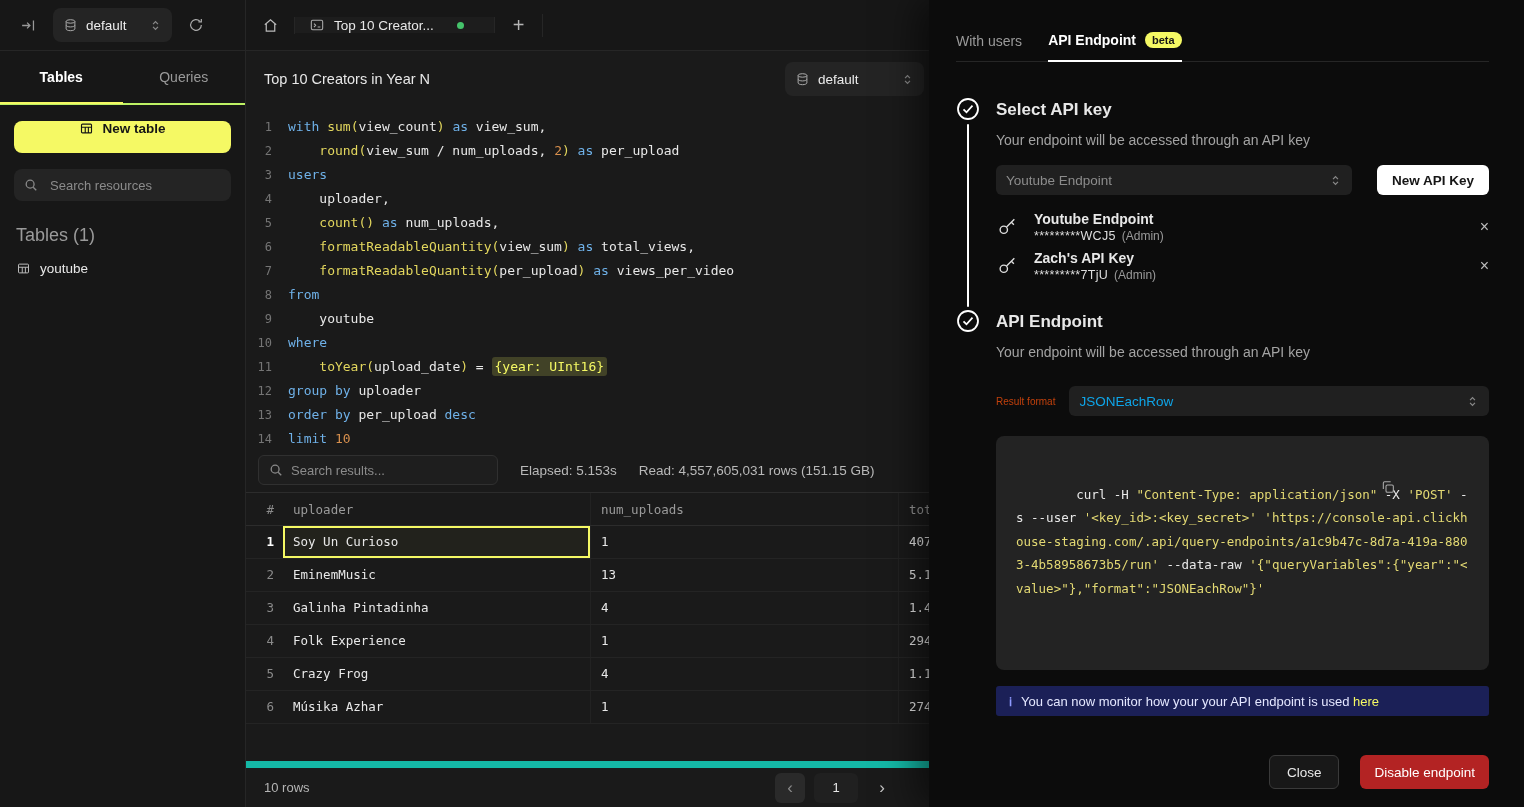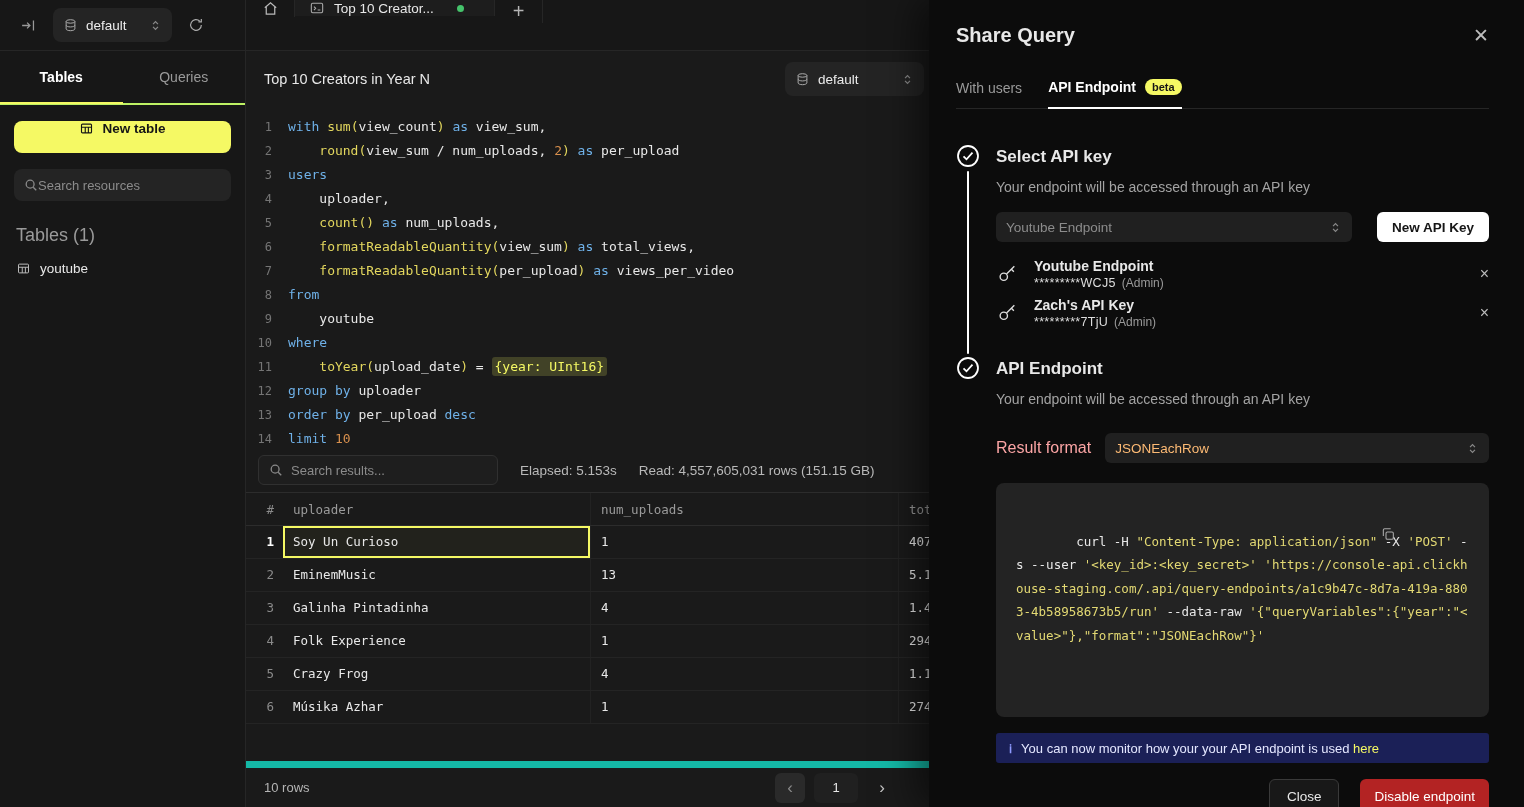--- a/index.html
+++ b/index.html
@@ -5,37 +5,37 @@
   *{box-sizing:border-box;margin:0;padding:0}
   html,body{width:1524px;height:807px;overflow:hidden;background:#131313;
     font-family:"Liberation Sans",sans-serif;color:#e8e8e8;font-size:14px}
   button{font-family:inherit}
 
   
   .topbar{height:51px;display:flex;align-items:stretch;background:#171717;border-bottom:1px solid #262626}
   .topbar-left{flex:0 0 246px;display:flex;align-items:center;padding:0 8px 0 16px;border-right:1px solid #262626}
   .icon-btn{background:none;border:none;color:#9a9a9a;display:flex;align-items:center;justify-content:center;cursor:pointer;padding:4px}
   .db-pill{display:flex;align-items:center;gap:8px;background:#242424;border-radius:8px;height:34px;padding:0 10px;margin:0 12px;font-size:13.5px;color:#ececec;cursor:pointer;border:none}
-  .tabstrip{display:flex;align-items:flex-start}
+  .tabstrip{display:flex;align-items:center}
   .tab-home{width:49px;display:flex;align-items:center;justify-content:center;border-right:1px solid #262626;cursor:pointer}
   .tab{display:flex;align-items:center;gap:9px;padding:0 14px;border-right:1px solid #262626;background:#1d1d1d;font-size:13.5px;color:#e8e8e8;min-width:200px;cursor:pointer}
   .tab-status-dot{width:7px;height:7px;border-radius:50%;background:#45c36b;margin-left:14px}
   .tab-new{width:48px;display:flex;align-items:center;justify-content:center;border-right:1px solid #262626;color:#b5b5b5;font-size:20px;cursor:pointer;background:none;border-top:none;border-left:none;border-bottom:none}
 
   
   .shell{display:flex;height:756px}
 
   
   .sidebar{flex:0 0 246px;border-right:1px solid #262626;background:#171717;display:flex;flex-direction:column}
   .side-tabs{display:flex;height:54px;border-bottom:2px solid #bef264}
   .side-tab{flex:1;display:flex;align-items:center;justify-content:center;font-size:14px;color:#9a9a9a;position:relative;cursor:pointer}
   .side-tab.active{color:#fff;font-weight:600}
   .side-tab.active::after{content:"";position:absolute;left:0;right:0;bottom:-1px;height:2px;background:#f5f964}
   .btn-newtable{margin:16px 14px 0;height:32px;background:#f5f964;border:none;border-radius:8px;display:flex;align-items:flex-start;justify-content:center;gap:8px;color:#161616;font-size:13.5px;font-weight:600;cursor:pointer}
-  .side-search{margin:16px 14px 0;height:32px;background:#242424;border-radius:8px;display:flex;align-items:center;gap:0;padding:0 10px}
+  .side-search{margin:16px 14px 0;height:32px;background:#242424;border-radius:8px;display:flex;align-items:center;gap:12px;padding:0 10px}
   .side-search input{background:none;border:none;outline:none;color:#d0d0d0;font-size:13px;width:100%}
   .side-search input::placeholder{color:#8b8b8b}
   .side-section{margin:24px 16px 0;font-size:18px;color:#9a9a9a}
   .side-item{margin:15px 16px 0;display:flex;align-items:center;gap:9px;font-size:13.5px;color:#e8e8e8;cursor:pointer}
 
   
   .main{flex:1;background:#1a1a1a;display:flex;flex-direction:column;position:relative;overflow:hidden}
   .query-header{flex:0 0 56px;display:flex;align-items:center;padding-left:18px;font-size:14.5px;position:relative}
   .query-db{position:absolute;left:527px;top:11px}
 
@@ -80,35 +80,35 @@
   .share-tab{padding-bottom:12px;font-size:14px;color:#9a9a9a;display:flex;align-items:center;gap:9px;cursor:pointer}
   .share-tab.active{color:#fff;font-weight:600;border-bottom:2px solid #fff;margin-bottom:-1px}
   .badge{background:#f5f964;color:#161616;font-size:11px;font-weight:700;border-radius:8px;padding:2px 7px}
   .share-body{flex:1;margin-top:38px}
   .step{position:relative;padding-left:40px}
   .step-circle{position:absolute;left:0;top:-3px;width:24px;height:24px}
   .rail{position:absolute;left:11px;top:24px;height:calc(100% - 27px);width:2px;background:#fff;border-radius:1px}
   .step-title{font-size:17px;font-weight:700}
   .step-sub{margin-top:12px;font-size:14px;color:#a3a3a3}
   .key-controls{margin-top:17px;display:flex;gap:25px}
-  .select{background:#202020;border-radius:6px;height:30px;display:flex;align-items:center;justify-content:space-between;padding:0 10px;font-size:13.5px;cursor:pointer;color:#fdba74}
+  .select{background:#202020;border-radius:6px;height:30px;display:flex;align-items:center;justify-content:space-between;padding:0 10px;font-size:13.5px;cursor:pointer;color:#0ea5e9}
   .select.placeholder{color:#8c8c8c}
   .key-select{flex:1}
   .btn-white{background:#fff;color:#161616;border:none;border-radius:6px;height:30px;padding:0 15px;font-size:13.5px;font-weight:600;cursor:pointer;white-space:nowrap}
   .key-list{margin-top:16px;display:flex;flex-direction:column;gap:7px;padding-bottom:28px}
   .key-row{display:flex;align-items:center;gap:14px}
   .key-icon{flex:0 0 24px;display:flex}
   .key-info{display:flex;flex-direction:column;gap:2px}
   .key-name{font-size:14px;font-weight:700}
   .key-mask{font-size:12.5px;color:#dedede;letter-spacing:.3px}
   .key-role{color:#9a9a9a;margin-left:6px;font-size:12px;letter-spacing:0}
   .key-remove{margin-left:auto;color:#bdbdbd;background:none;border:none;font-size:16px;cursor:pointer}
   .step2{margin-top:2px}
   .fmt-row{margin-top:26px;display:flex;align-items:center;gap:14px}
-  .fmt-label{font-size:16px;color:#fca5a5;flex:0 0 auto}
+  .fmt-label{font-size:10px;color:#c2410c;flex:0 0 auto}
   .fmt-select{flex:1}
   .codeblock{margin-top:20px;background:#232323;border-radius:8px;padding:23px 20px;font-family:"DejaVu Sans Mono",monospace;font-size:12.5px;line-height:23.5px;position:relative;color:#e8e8e8;word-break:break-all;white-space:pre-wrap}
   .tok-st{color:#e3d973}
   .copy-btn{position:absolute;top:13px;right:13px;background:none;border:none;cursor:pointer;display:flex}
   .banner{margin-top:16px;height:30px;background:#1b2057;border-radius:3px;display:flex;align-items:center;gap:9px;padding:0 13px;font-size:13px;color:#e4e7ff}
   .info-i{color:#8f9aff;font-size:12px;font-weight:700}
   .banner-link{color:#f5f964;cursor:pointer}
   .share-footer{display:flex;justify-content:flex-end;gap:21px;padding-top:16px;margin-top:auto}
   .btn-close{background:#181818;border:1px solid #3a3a3a;border-radius:6px;color:#e8e8e8;height:34px;padding:0 17px;font-size:13.5px;cursor:pointer}
   .btn-danger{background:#b32323;border:none;border-radius:6px;color:#fff;height:34px;padding:0 14px;font-size:13.5px;cursor:pointer}
@@ -360,24 +360,20 @@
         <div class="pg-page">1</div>
         <button class="pg-next">
             <span>›</span>
           </button>
       </div>
     </div>
   </div>
 </div>
 
 <div class="share">
-  <div class="share-head">
-    <span class="share-title">Share Query</span>
-    <button class="share-close"><span>✕</span></button>
-  </div>
 
   <div class="share-tabs">
     <div class="share-tab">
       <span>With users</span>
     </div>
     <div class="share-tab active">
       <span>API Endpoint</span>
       <span class="badge">beta</span>
     </div>
   </div>

